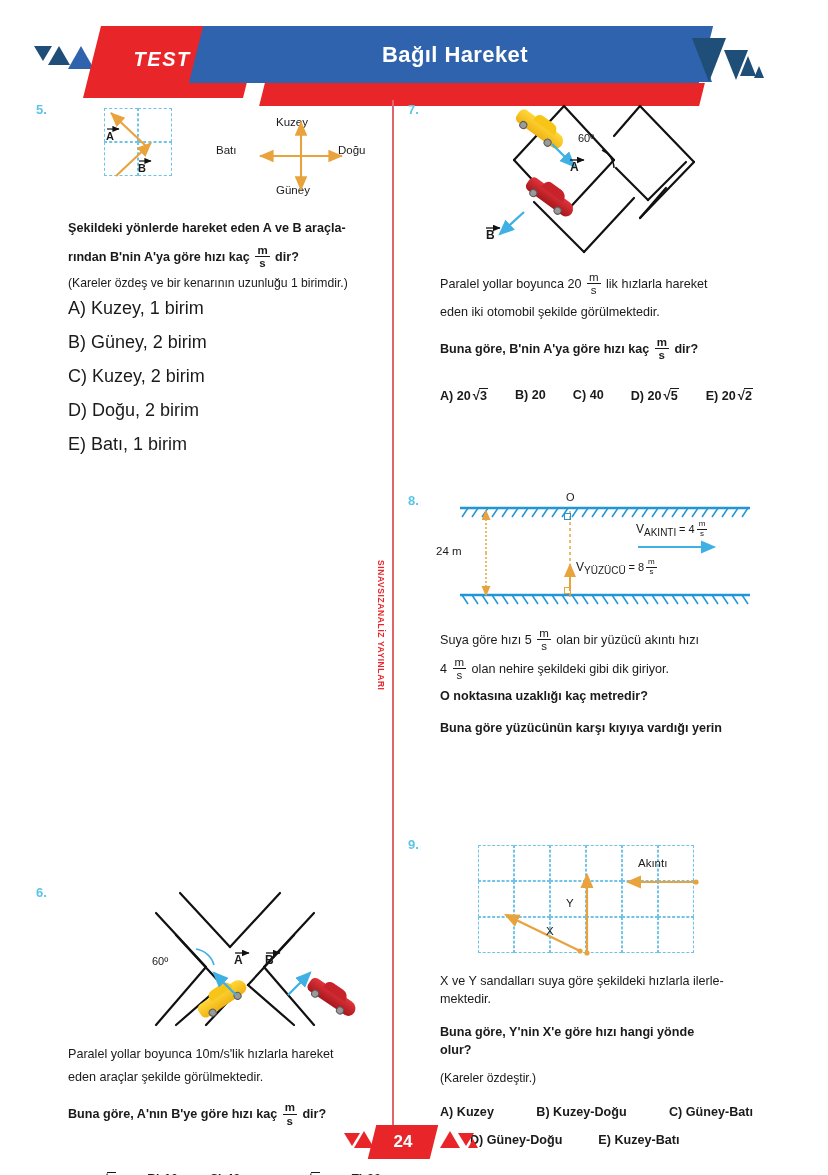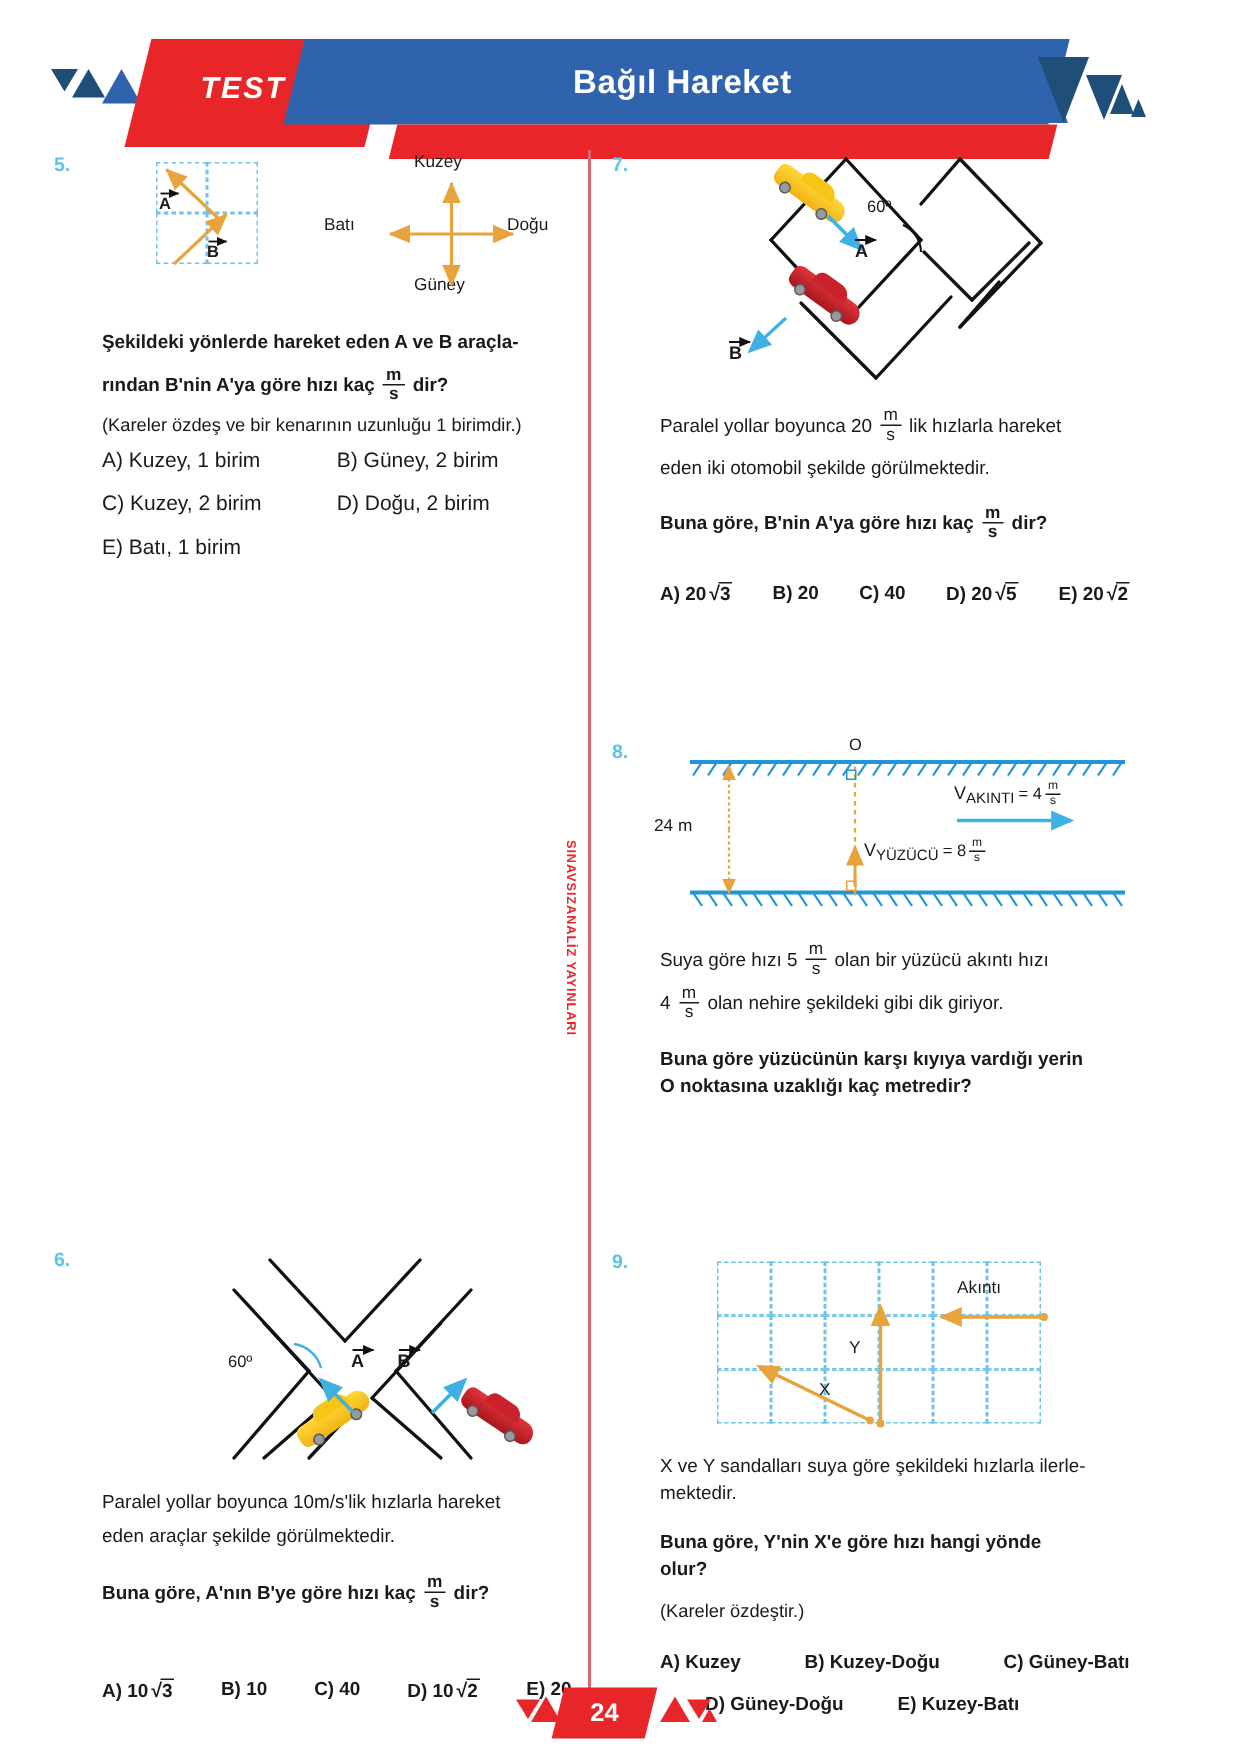--- a/index.html
+++ b/index.html
@@ -127,21 +127,21 @@
     top: -1px;
   }
   .frac .num { display: block; padding: 0 2px; }
   .frac .den { display: block; border-top: 1.3px solid #1a1a1a; padding: 0 2px; }
 
   .rad { display: inline-block; position: relative; padding-left: 2px; }
   .rad > .sym { font-size: 13px; }
   .rad > .val { border-top: 1.2px solid #1a1a1a; padding: 0 1px 0 1px; display: inline-block; margin-left: -1px; }
 
   
-  .opts-grid2 { display: grid; grid-template-columns: 1fr 1fr; row-gap: 13px; font-size: 14px; }
+  .opts-grid2 { display: grid; grid-template-columns: 1fr; row-gap: 13px; font-size: 18px; }
   .opts-row   { display: flex; font-size: 12.6px; margin-top: 18px; }
   .opts-row > span { white-space: nowrap; font-weight: bold; }
 
   
   .fig { position: relative; margin: 2px 0 10px 0; }
 
   .gridsq {
     position: absolute;
     border: 1.2px dashed #6fc4e8;
   }
@@ -254,21 +254,21 @@
         <svg class="vecarrow" style="left:68px; top:54px;" width="22" height="12">
           <defs>
             <marker id="tkB" markerWidth="7" markerHeight="7" refX="5.5" refY="2.6" orient="auto">
               <path d="M0,0 L6,2.6 L0,5.2 z" fill="#111"></path>
             </marker>
           </defs>
           <line x1="3" y1="5" x2="15" y2="5" stroke="#111" stroke-width="1.2" marker-end="url(#tkB)"></line>
         </svg>
         <div class="lbl" style="left:70px; top:60px; font-weight:bold; font-size:11px;">B</div>
 
-        <div class="lbl" style="left:208px; top:0px;">Kuzey</div>
+        <div class="lbl" style="left:208px; top:14px;">Kuzey</div>
         <div class="lbl" style="left:208px; top:82px;">Güney</div>
         <div class="lbl" style="left:148px; top:42px;">Batı</div>
         <div class="lbl" style="left:270px; top:42px;">Doğu</div>
         <svg class="vecarrow" style="left:178px; top:14px;" width="110" height="80">
           <defs>
             <marker id="cmp" markerWidth="8" markerHeight="8" refX="6.5" refY="3" orient="auto">
               <path d="M0,0 L7,3 L0,6 z" fill="#e8a33d"></path>
             </marker>
           </defs>
           <line x1="55" y1="40" x2="55" y2="6" stroke="#e8a33d" stroke-width="2.1" marker-end="url(#cmp)"></line>
@@ -658,22 +658,22 @@
       </p>
       <p class="ptext" style="text-align:left;">
         <span>4</span>
         <span class="frac">
           <span class="num">m</span>
           <span class="den">s</span>
         </span>
         <span>olan nehire şekildeki gibi dik giriyor.</span>
       </p>
 
+      <p class="pbold" style="margin-top:0; line-height:1.45;">O noktasına uzaklığı kaç metredir?</p>
       <p class="pbold" style="margin-top:14px; margin-bottom:0; line-height:1.45;">Buna göre yüzücünün karşı kıyıya vardığı yerin</p>
-      <p class="pbold" style="margin-top:0; line-height:1.45;">O noktasına uzaklığı kaç metredir?</p>
 
 
     </div>
   </div>
 
   <div class="q" style="margin-top:100px;">
     <div class="qnum">9.</div>
     <div class="qbody">
 
       <div class="fig" style="height:125px;">

